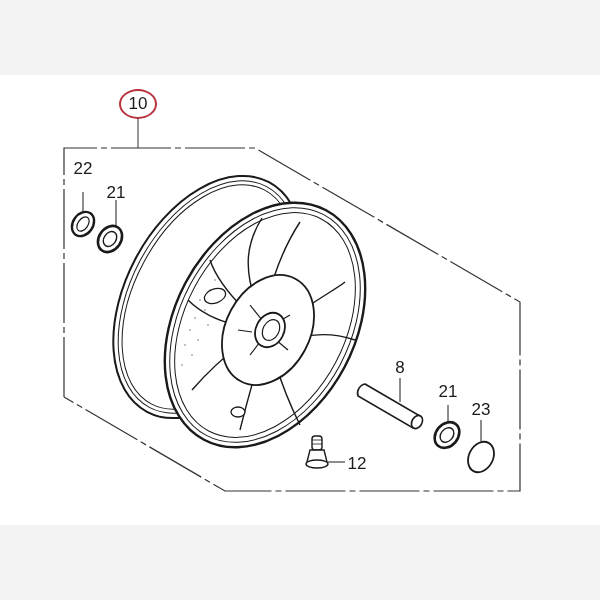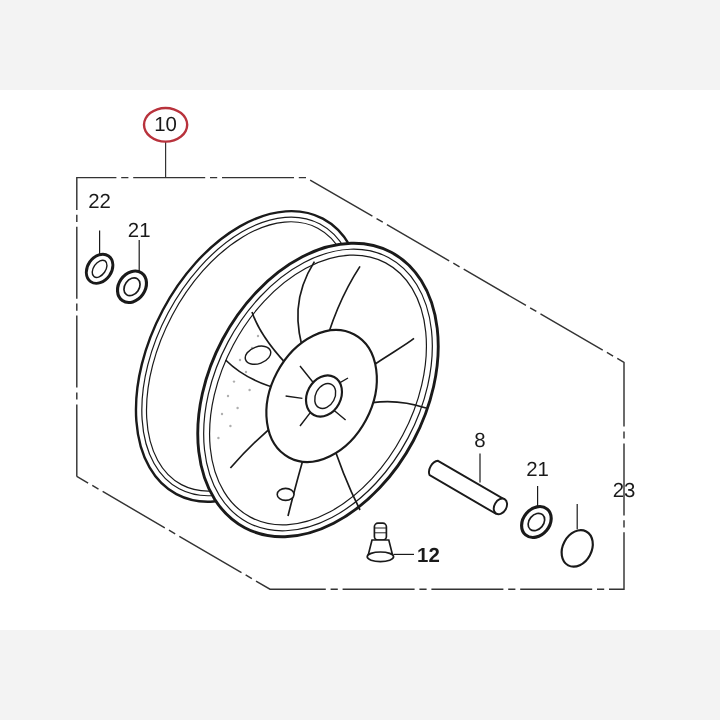--- a/index.html
+++ b/index.html
@@ -137,14 +137,14 @@
   </g>
 </svg>
 
 <div class="label-circled" style="left:138px; top:104px;">
   <span>10</span>
 </div>
 <div class="label" style="left:83px; top:168px;">22</div>
 <div class="label" style="left:116px; top:192px;">21</div>
 <div class="label" style="left:400px; top:367px;">8</div>
 <div class="label" style="left:448px; top:391px;">21</div>
-<div class="label" style="left:481px; top:409px;margin-left:39px;">23</div>
-<div class="label" style="left:357px; top:463px;font-weight:bold;">12</div>
+<div class="label" style="left:481px; top:409px;">23</div>
+<div class="label" style="left:357px; top:463px;">12</div>
 
 </body></html>

